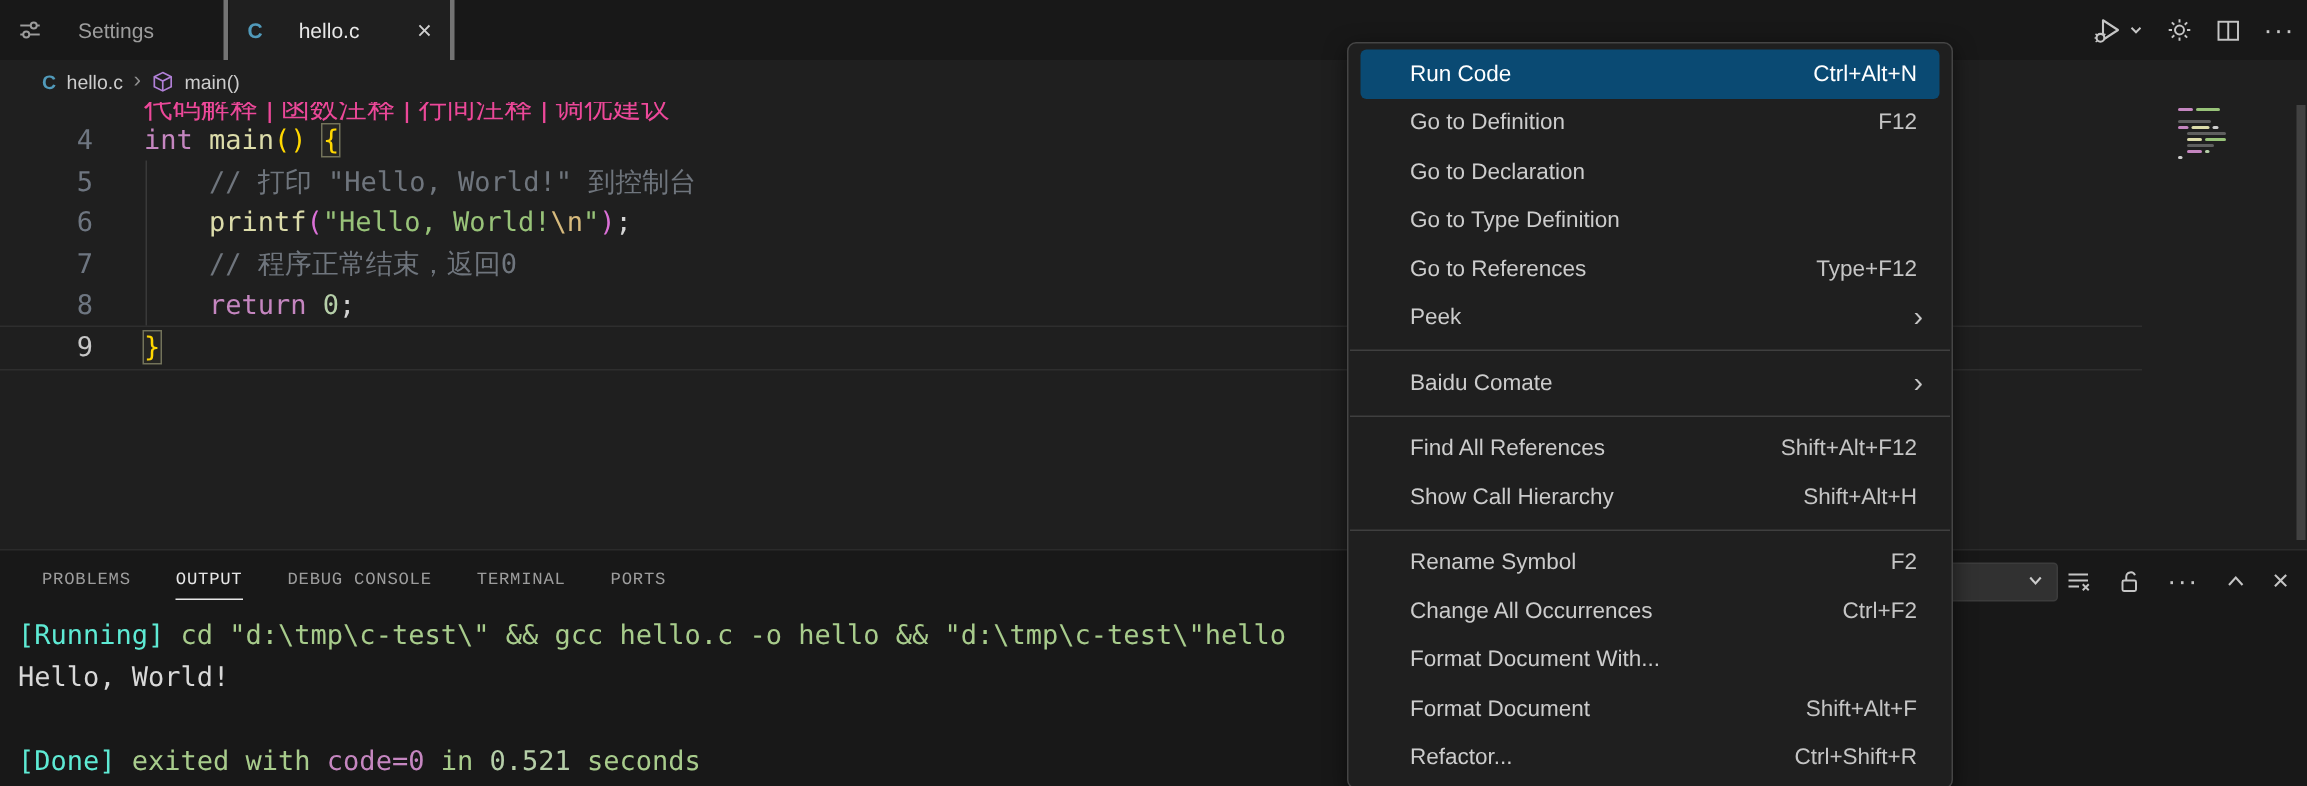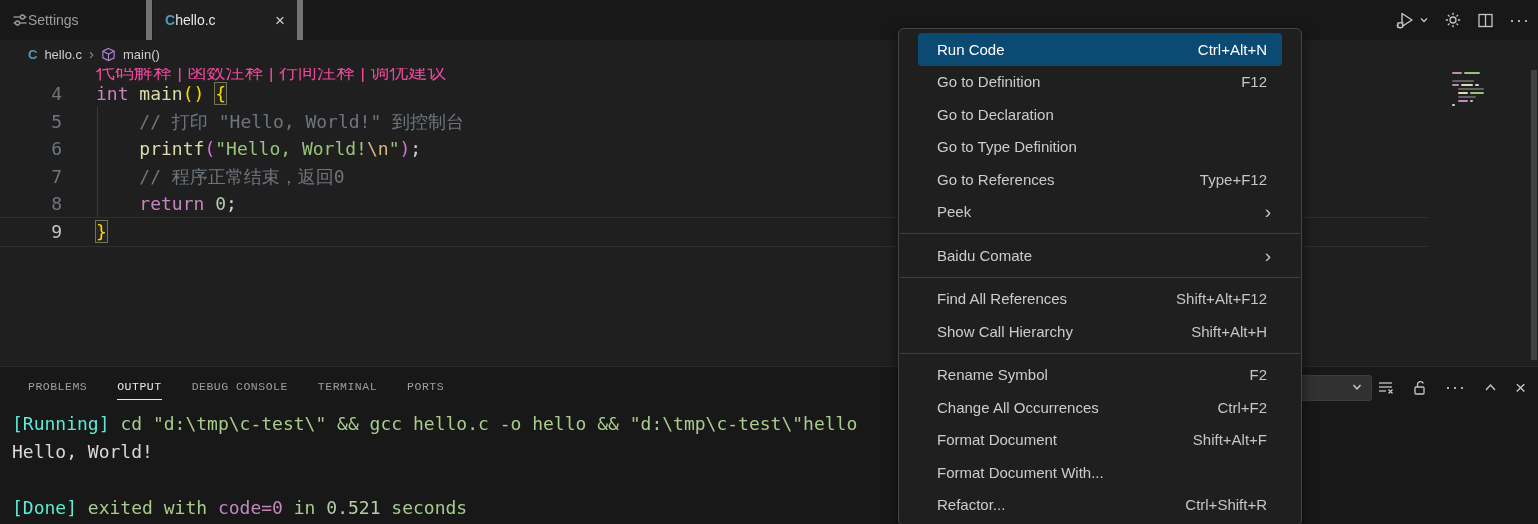--- a/index.html
+++ b/index.html
@@ -1,22 +1,22 @@
 <!DOCTYPE html>
 <html><head>
 <meta charset="utf-8">
 <style>
   html,body{margin:0;padding:0;background:#000;}
   .root{position:relative;width:1538px;height:524px;background:#1f1f1f;overflow:hidden;
         font-family:"Liberation Sans",sans-serif;color:#ccc;-webkit-font-smoothing:antialiased;}
 
   
   .tabbar{position:absolute;left:0;top:0;width:100%;height:40px;background:#181818;}
-  .tab{position:absolute;top:0;height:40px;display:flex;align-items:center;gap:0;
-       padding:0 12px;box-sizing:border-box;border-right:6px solid #737373;font-size:14px;cursor:pointer;}
+  .tab{position:absolute;top:0;height:40px;display:flex;align-items:center;gap:24px;
+       padding:0 12px;box-sizing:border-box;border-right:3px solid #737373;font-size:14px;cursor:pointer;}
   .tab-settings{left:0;width:152px;background:#181818;color:#9d9d9d;}
   .tab-hello{left:153px;width:150px;background:#1f1f1f;color:#e7e7e7;}
   .tab .file-c{color:#519aba;font-weight:700;font-size:14px;}
   .tab-close{margin-left:auto;font-size:17px;color:#cfcfcf;line-height:1;}
   .editor-actions{position:absolute;right:8px;top:0;height:40px;display:flex;align-items:center;gap:15px;color:#c5c5c5;}
   .ea{display:flex;align-items:center;gap:2px;}
 
   
   .breadcrumbs{position:absolute;top:40px;left:0;right:0;height:28px;background:#1f1f1f;
                display:flex;align-items:center;padding-left:28px;gap:7px;font-size:13px;color:#b8b8b8;}
@@ -53,21 +53,21 @@
                   border:1px solid #3c3c3c;border-radius:3px;box-sizing:border-box;z-index:5;}
   .channel-select svg{position:absolute;right:8px;top:5px;}
   .output{position:absolute;left:12px;top:43px;}
   .out-line{position:absolute;left:0;white-space:pre;font-size:18px;line-height:28px;}
   .otag{color:#5eead4;} .ogrn{color:#a8cc8c;} .omag{color:#c586c0;} .onum{color:#b5cea8;} .owht{color:#d8d8d8;text-align:right;}
 
   
   .menu{position:absolute;left:898px;top:28px;width:404px;box-sizing:border-box;background:#1f1f1f;
         border:1px solid #454545;border-radius:6px;box-shadow:0 4px 14px rgba(0,0,0,.55);
         padding:4px 0;z-index:50;font-size:15px;color:#cccccc;}
-  .menu-item{height:32.5px;display:flex;align-items:center;padding:0 15px 0 19px;margin:0 19px;border-radius:4px;cursor:pointer;}
+  .menu-item{height:32.5px;display:flex;align-items:center;padding:0 15px 0 33px;margin:0 8px;border-radius:4px;cursor:pointer;}
   .menu-item.selected{background:#0a4a73;color:#fff;}
   .menu-item .label{flex:1;}
   .menu-item .key{color:#c5c5c5;}
   .menu-item.selected .key{color:#fff;}
   .menu-item .subarrow{color:#c5c5c5;font-size:19px;line-height:1;margin-right:-4px;}
   .menu-sep{height:1px;background:#3f3f3f;margin:5px 1px;}
 
   svg{display:block;}
 </style>
 </head>
@@ -271,25 +271,25 @@
       <div class="menu-sep"></div>
       <div class="menu-item">
         <span class="label">Rename Symbol</span>
         <span class="key">F2</span>
       </div>
       <div class="menu-item">
         <span class="label">Change All Occurrences</span>
         <span class="key">Ctrl+F2</span>
       </div>
       <div class="menu-item">
+        <span class="label">Format Document With...</span>
+      </div>
+      <div class="menu-item">
         <span class="label">Format Document</span>
         <span class="key">Shift+Alt+F</span>
       </div>
       <div class="menu-item">
-        <span class="label">Format Document With...</span>
-      </div>
-      <div class="menu-item">
         <span class="label">Refactor...</span>
         <span class="key">Ctrl+Shift+R</span>
       </div>
     </div>
 
 </div>
 
 </body></html>

